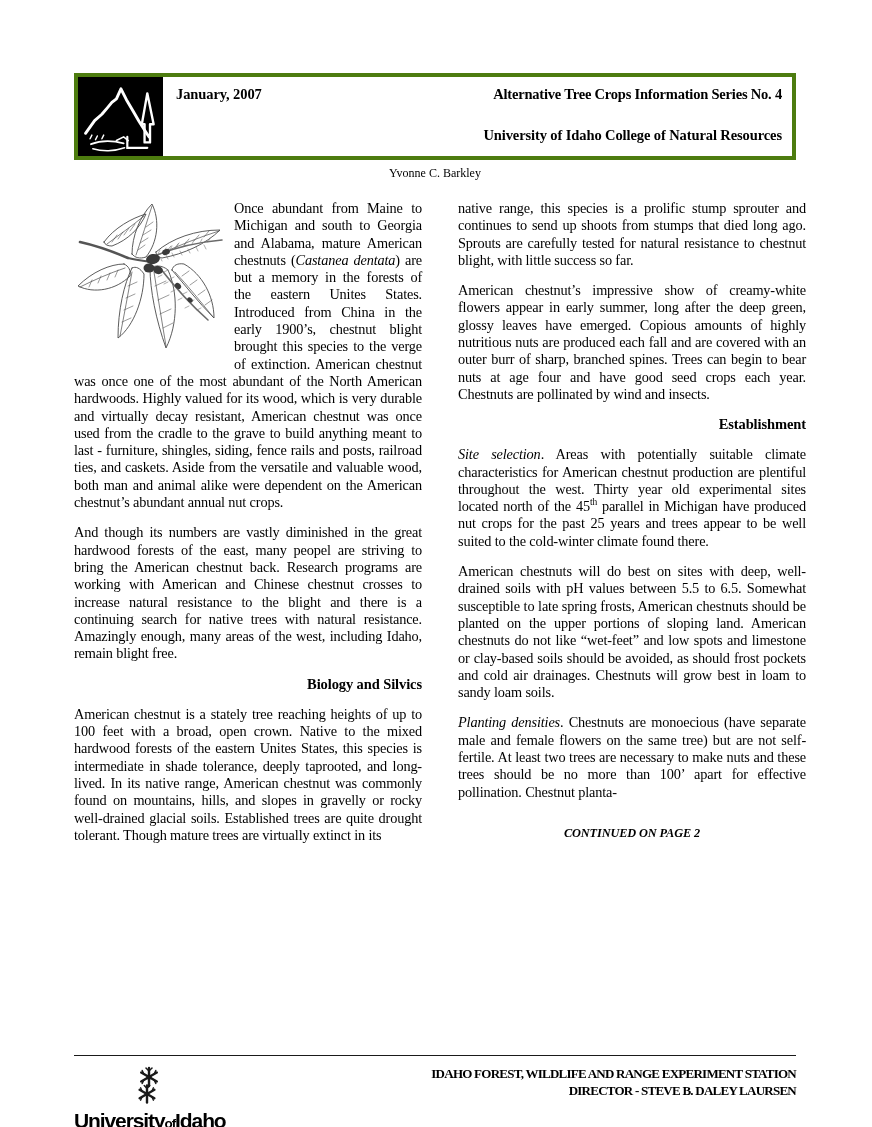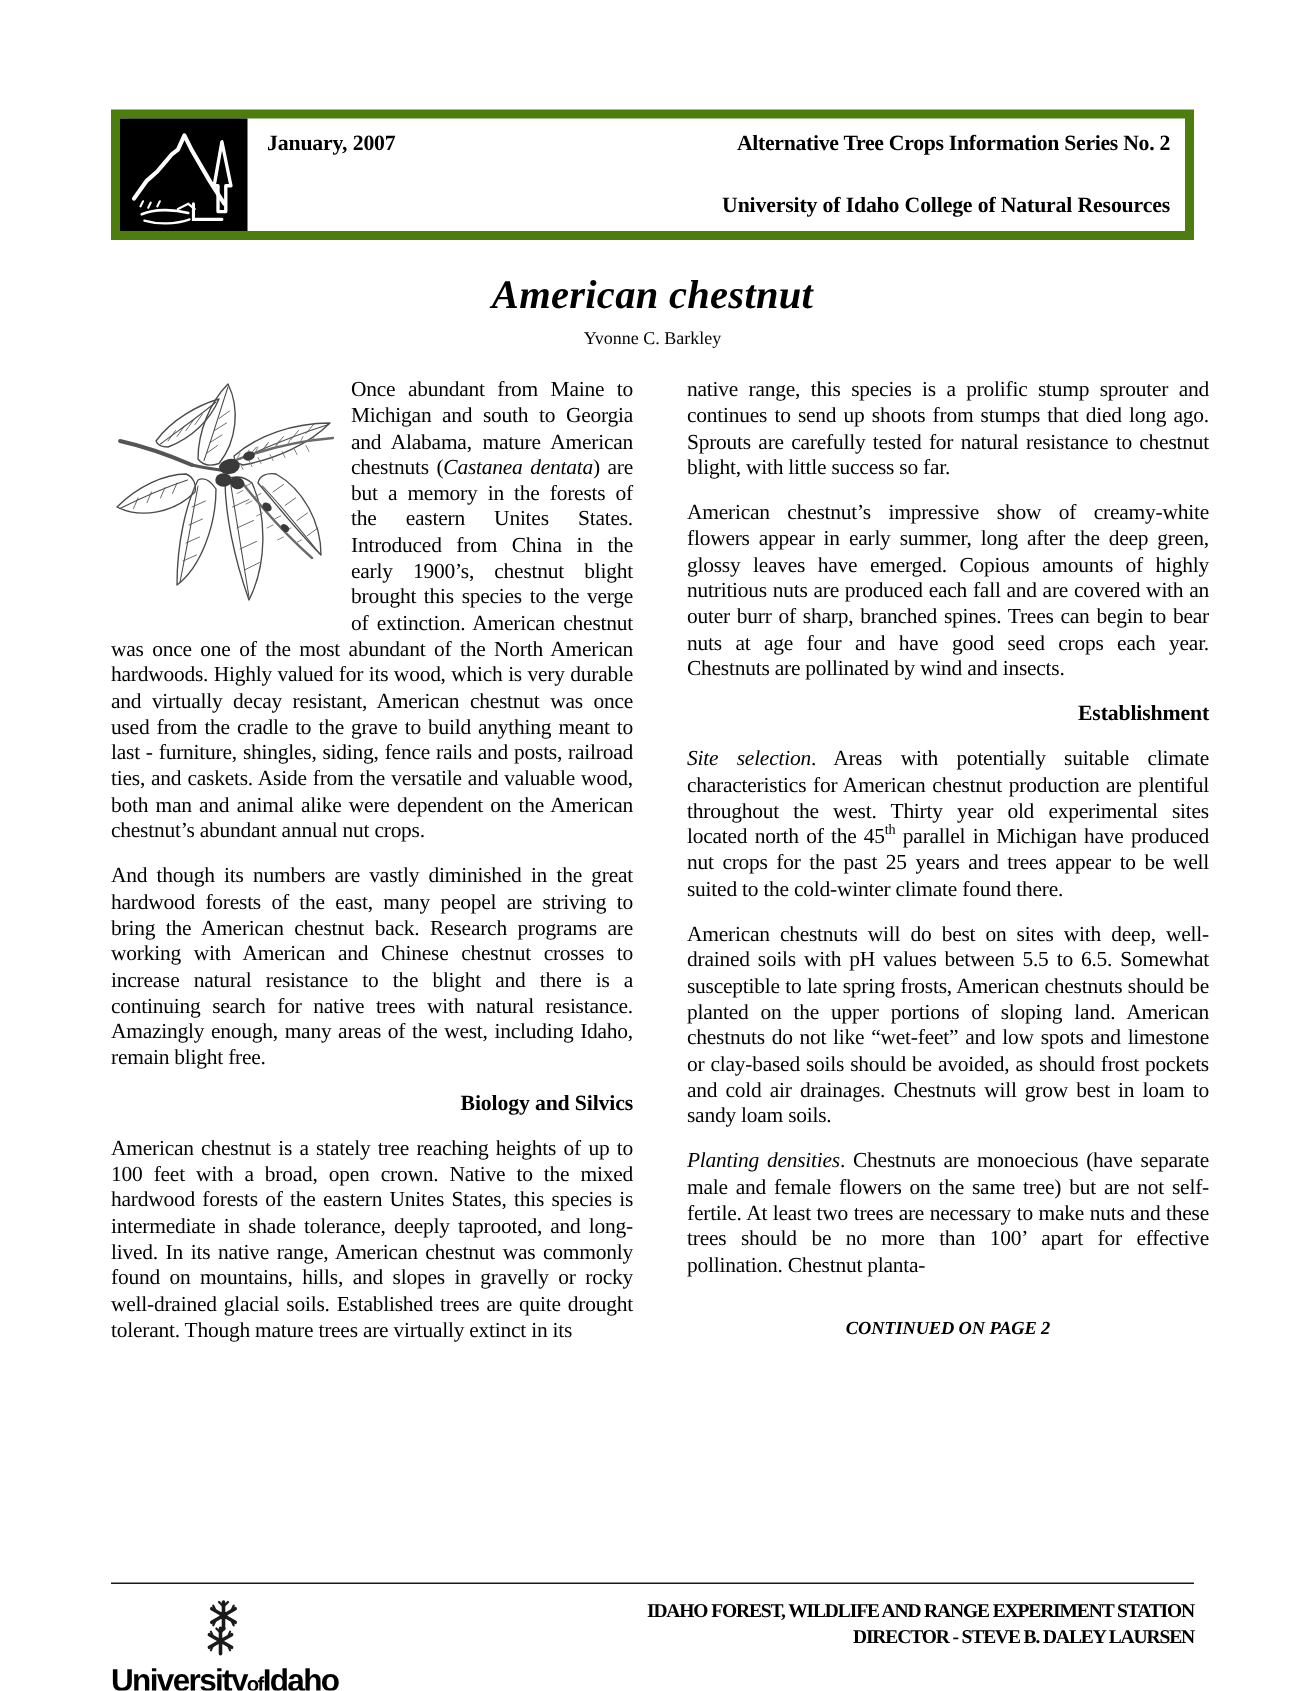--- a/index.html
+++ b/index.html
@@ -21,21 +21,21 @@
     left: 74px;
     top: 73px;
     width: 722px;
     height: 1000px;
   }
 
   
   .masthead {
     position: relative;
     height: 87px;
-    border: 6px solid #4d7c0f;
+    border: 4px solid #4d7c0f;
     box-sizing: border-box;
     display: flex;
     align-items: stretch;
   }
   .masthead-logo {
     width: 85px;
     background: #000000;
     flex: 0 0 85px;
     position: relative;
     overflow: hidden;
@@ -204,27 +204,26 @@
           <path d="M12 79 C22 82, 36 82, 47 78" fill="none" stroke="#ffffff" stroke-width="1.7" stroke-linecap="round"></path>
           <path d="M38 70 L46 66 L51 70" fill="none" stroke="#ffffff" stroke-width="1.7" stroke-linecap="round"></path>
           <path d="M9 68 l2 -4 M15 69 l2 -4 M22 68 l2 -4" stroke="#ffffff" stroke-width="1.6" stroke-linecap="round"></path>
           <path d="M50 66 L50 78 L72 78" fill="none" stroke="#ffffff" stroke-width="2.4" stroke-linecap="round"></path>
         </svg>
       </span>
     </div>
     <div class="masthead-text">
       <div class="mh-row1">
         <span class="mh-date">January, 2007</span>
-        <span class="mh-series">Alternative Tree Crops Information Series No. 2</span>
+        <span class="mh-series">Alternative Tree Crops Information Series No. 4</span>
       </div>
       <div class="mh-row2">University of Idaho College of Natural Resources</div>
     </div>
   </div>
 
-  <h1 class="doc-title">American chestnut</h1>
   <div class="doc-author">Yvonne C. Barkley</div>
 
   <div class="columns">
 
     <div class="col">
 
       <p>
         <span class="illus">
           <svg viewBox="0 0 152 160" xmlns="http://www.w3.org/2000/svg" aria-hidden="true">
             <g fill="none" stroke="#4a4a4a" stroke-width="0.9" stroke-linecap="round" stroke-linejoin="round">

